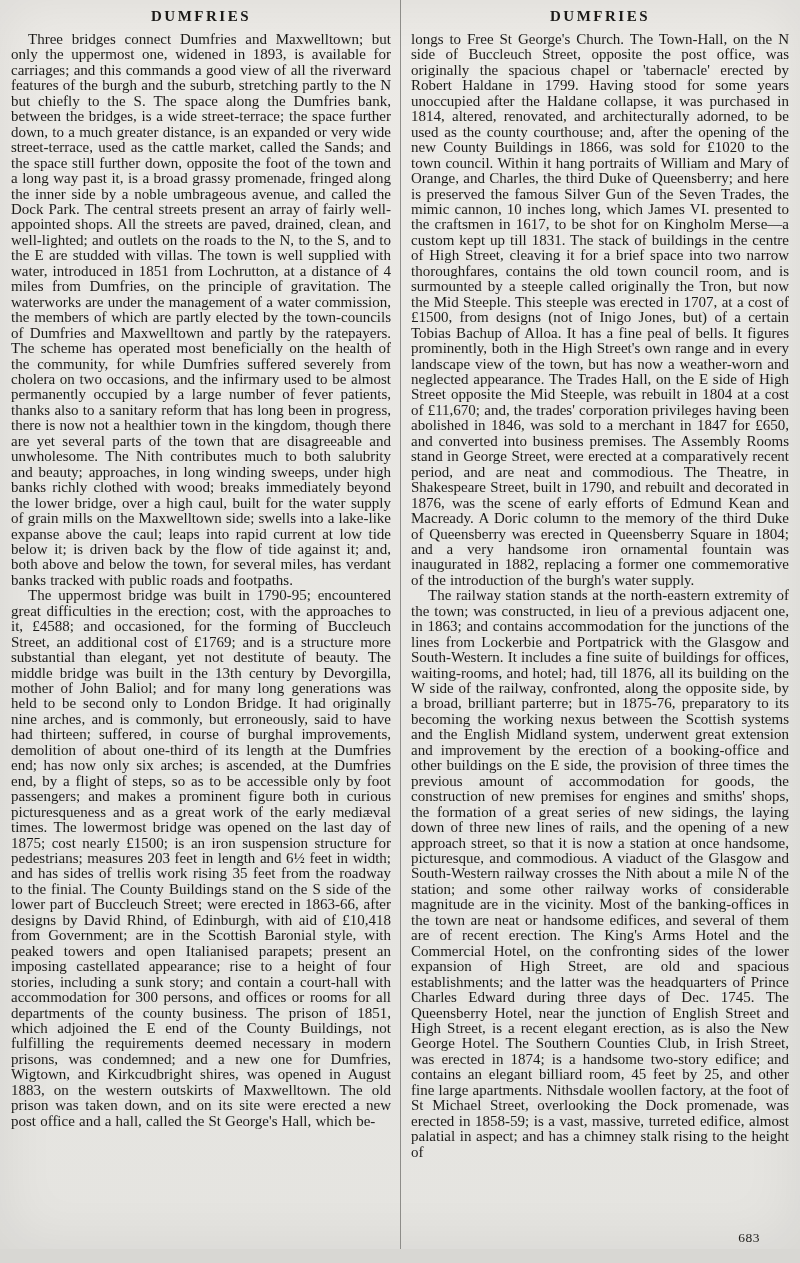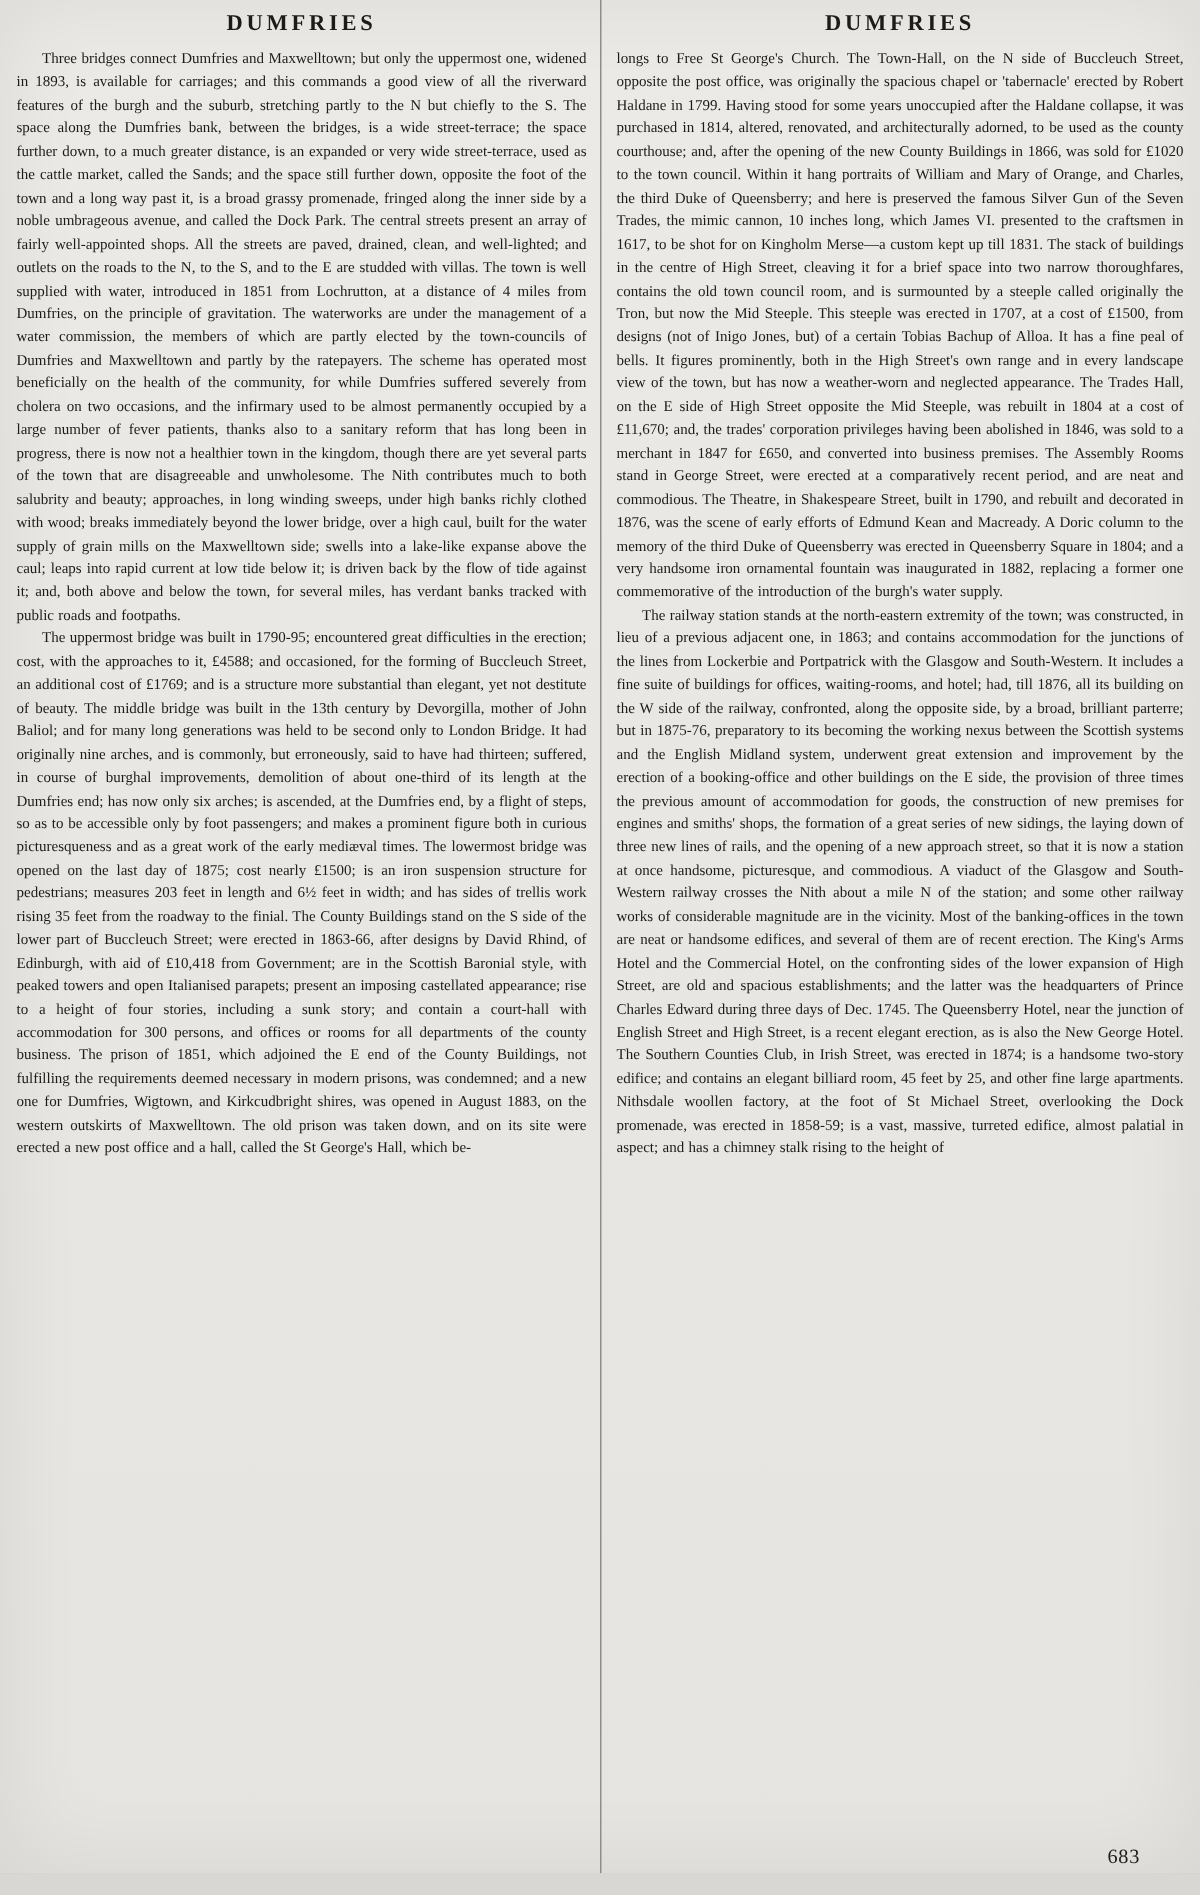--- a/index.html
+++ b/index.html
@@ -31,21 +31,21 @@
   .col-header {
     text-align: center;
     font-weight: bold;
     font-size: 15px;
     letter-spacing: 2.5px;
     margin: 0 0 7px 0;
   }
   .column p {
     margin: 0;
     text-align: justify;
-    font-size: 10px;
+    font-size: 15px;
     line-height: 15.45px;
     word-spacing: 0.4px;
   }
   .column p.indent {
     text-indent: 17px;
   }
   .page-number {
     position: absolute;
     right: 40px;
     bottom: 3px;

